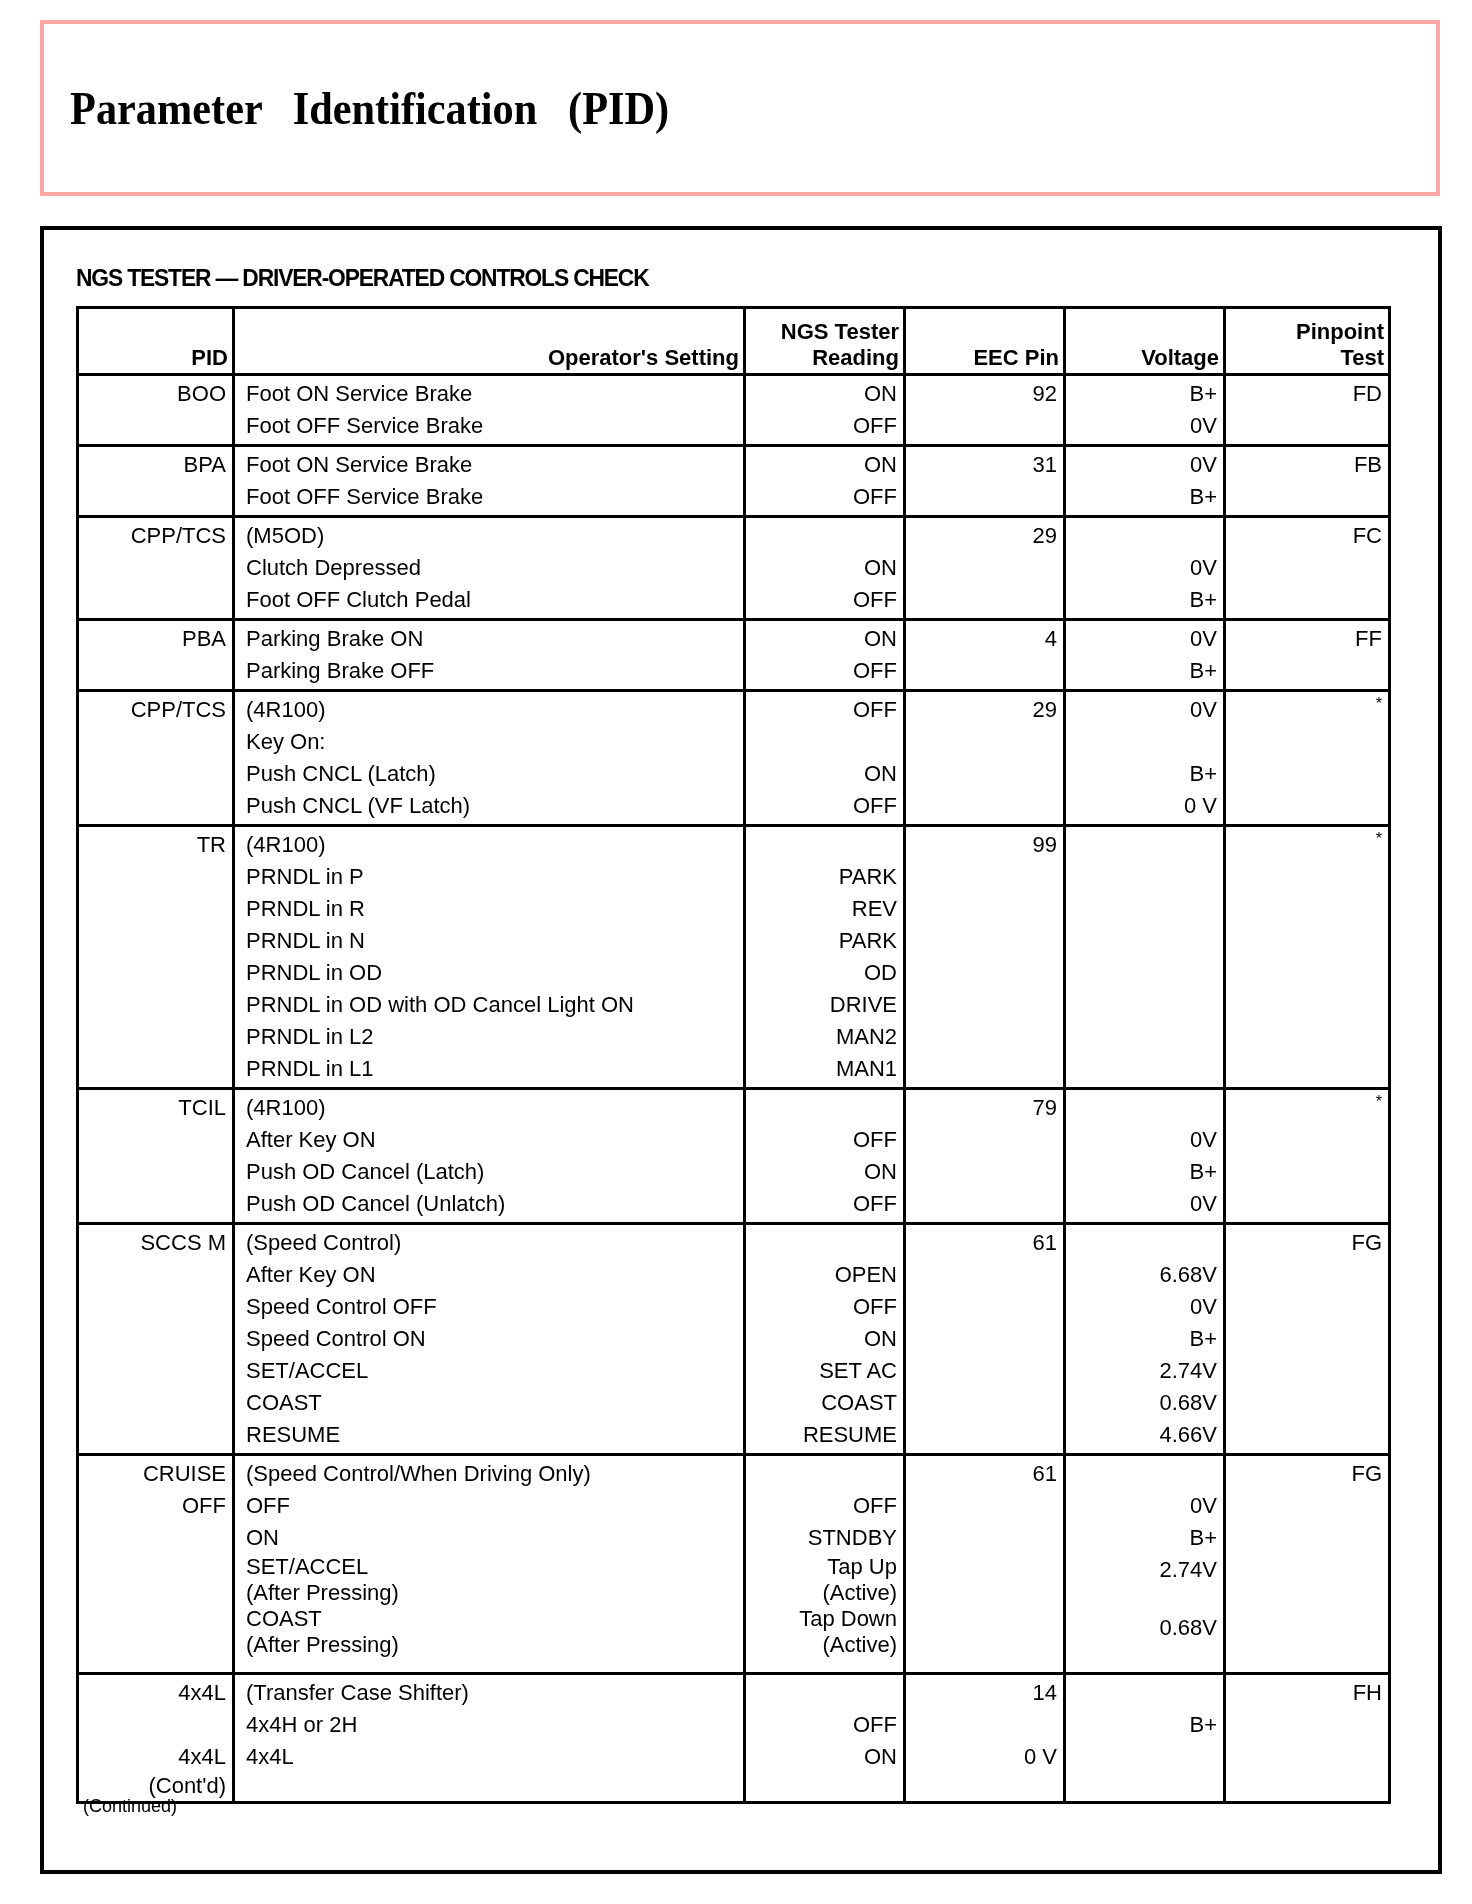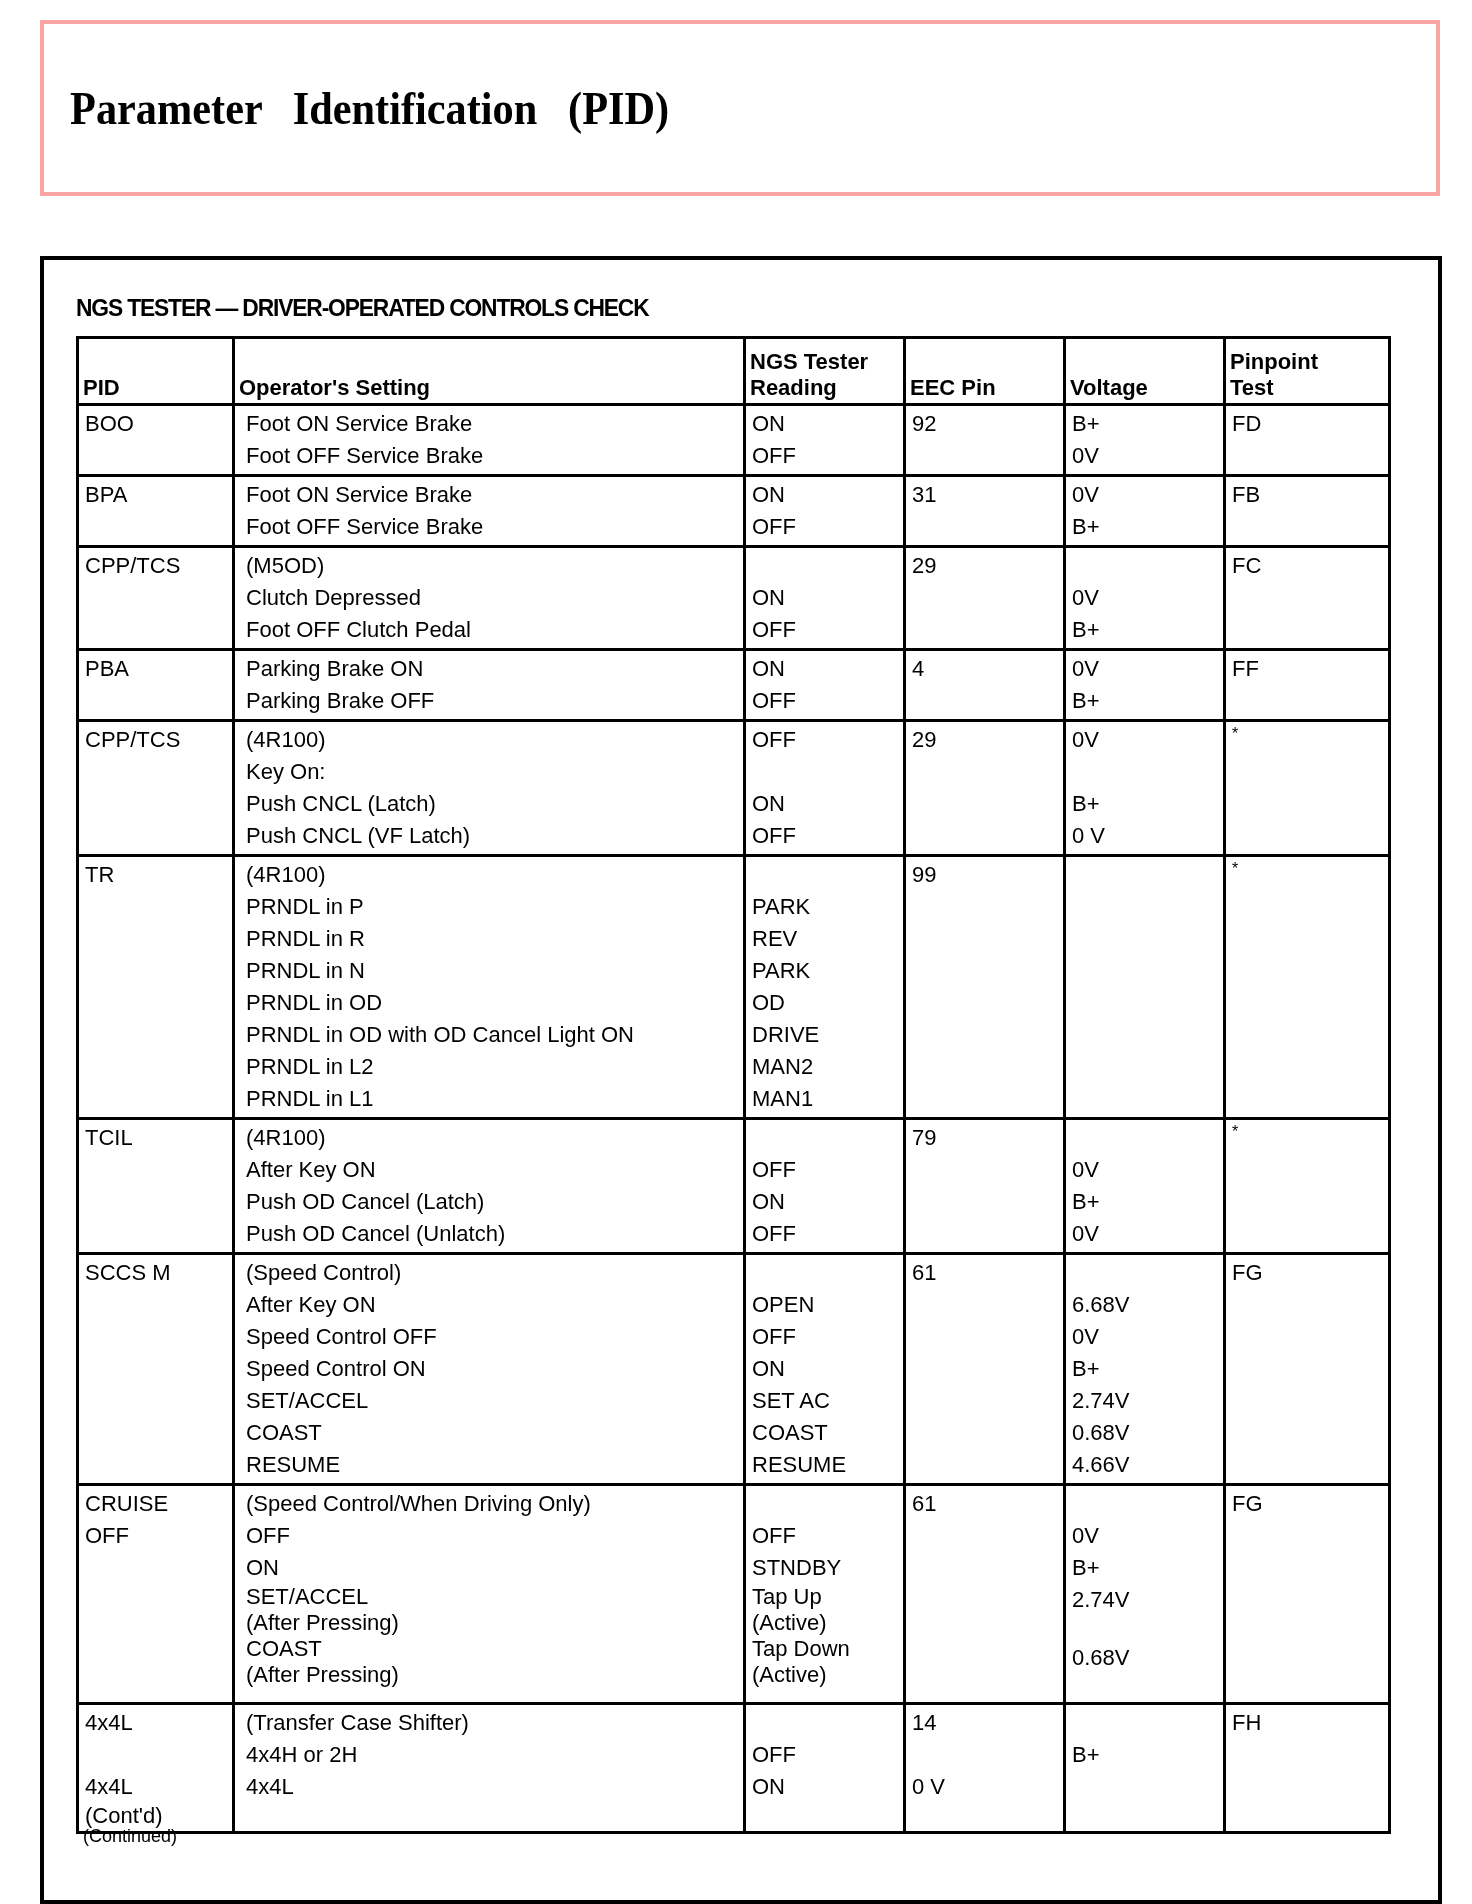--- a/index.html
+++ b/index.html
@@ -11,21 +11,21 @@
     position: absolute; left: 40px; top: 20px; width: 1400px; height: 176px;
     border: 4px solid #fca5a5; box-sizing: border-box;
     display: flex; align-items: center; justify-content: flex-start;
   }
   .title-box h1 {
     margin: 0; font-family: "Liberation Serif", "DejaVu Serif", serif;
     font-weight: bold; font-size: 46px; word-spacing: 22px; letter-spacing: 0px;
     transform: scaleX(0.92);
   }
   .main-box {
-    position: absolute; left: 40px; top: 256px; width: 1402px; height: 1648px;
+    position: absolute; left: 40px; top: 226px; width: 1402px; height: 1648px;
     border: 4px solid #000; box-sizing: border-box;
   }
   .section-heading {
     position: absolute; left: 32px; top: 34px; margin: 0;
     font-size: 24px; font-weight: bold; letter-spacing: -1.2px; transform: scaleX(0.95); transform-origin: left;
   }
   table.pid-table {
     position: absolute; left: 32px; top: 76px; width: 1312px;
     border-collapse: collapse; table-layout: fixed; font-size: 22px;
   }
@@ -38,21 +38,21 @@
   }
   col.c-pid { width: 156px; }
   col.c-op { width: 511px; }
   col.c-read { width: 160px; }
   col.c-pin { width: 160px; }
   col.c-volt { width: 160px; }
   col.c-pp { width: 165px; }
   .cell-lines { padding: 2px 6px 2px 6px; }
   .ln { display: block; height: 32px; line-height: 32px; white-space: nowrap; }
   .ln.half { height: 26px; line-height: 26px; }
-  .center { text-align: left; }
+  .center { text-align: right; }
   .left { text-align: left; padding-left: 11px; }
   .star { font-size: 16px; line-height: 20px; }
   .continued {
     position: absolute; left: 32px; top: 1566px; font-size: 18px; margin-left: 7px;
   }
 </style>
 </head>
 <body>
 
 <div class="title-box">

